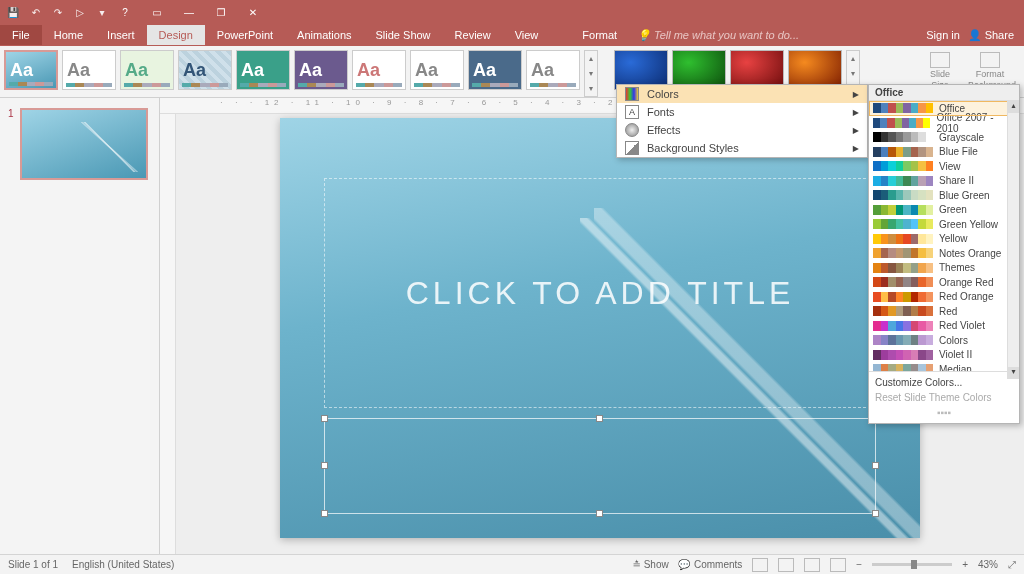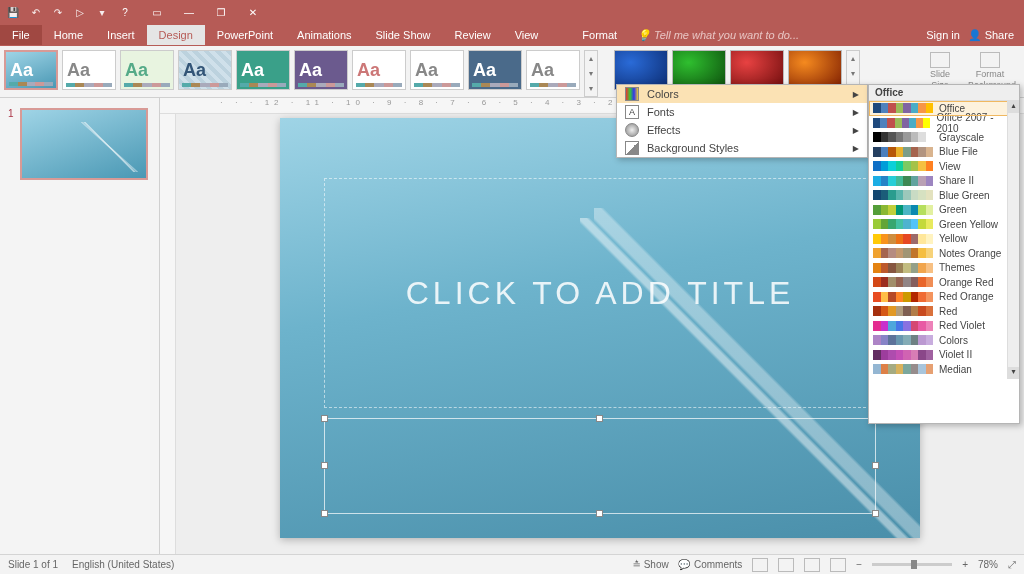--- a/index.html
+++ b/index.html
@@ -489,31 +489,36 @@
           <i style="background: rgb(168, 197, 220);"></i>
           <i style="background: rgb(230, 160, 114);"></i>
         </span>
         <span>Median</span>
       </div>
     </div>
   <div class="scroll">
     <div class="up">▴</div>
     <div class="dn">▾</div>
   </div>
+  <div class="footer">
+    <div>Customize Colors...</div>
+    <div class="dis">Reset Slide Theme Colors</div>
+    <div style="text-align:center;color:#bbb">▪▪▪▪</div>
+  </div>
 </div>
 
 <div class="statusbar">
   <span>Slide 1 of 1</span>
   <span>English (United States)</span>
   <div class="right">
     <span>≛ <span>Show</span></span>
     <span>💬 <span>Comments</span></span>
     <div class="viewbtn"></div>
     <div class="viewbtn"></div>
     <div class="viewbtn"></div>
     <div class="viewbtn"></div>
     <span>−</span>
     <div class="zoom-slider"></div>
     <span>+</span>
-    <span>78%</span>
+    <span>43%</span>
     <span>⤢</span>
   </div>
 </div>
 
 </body></html>

